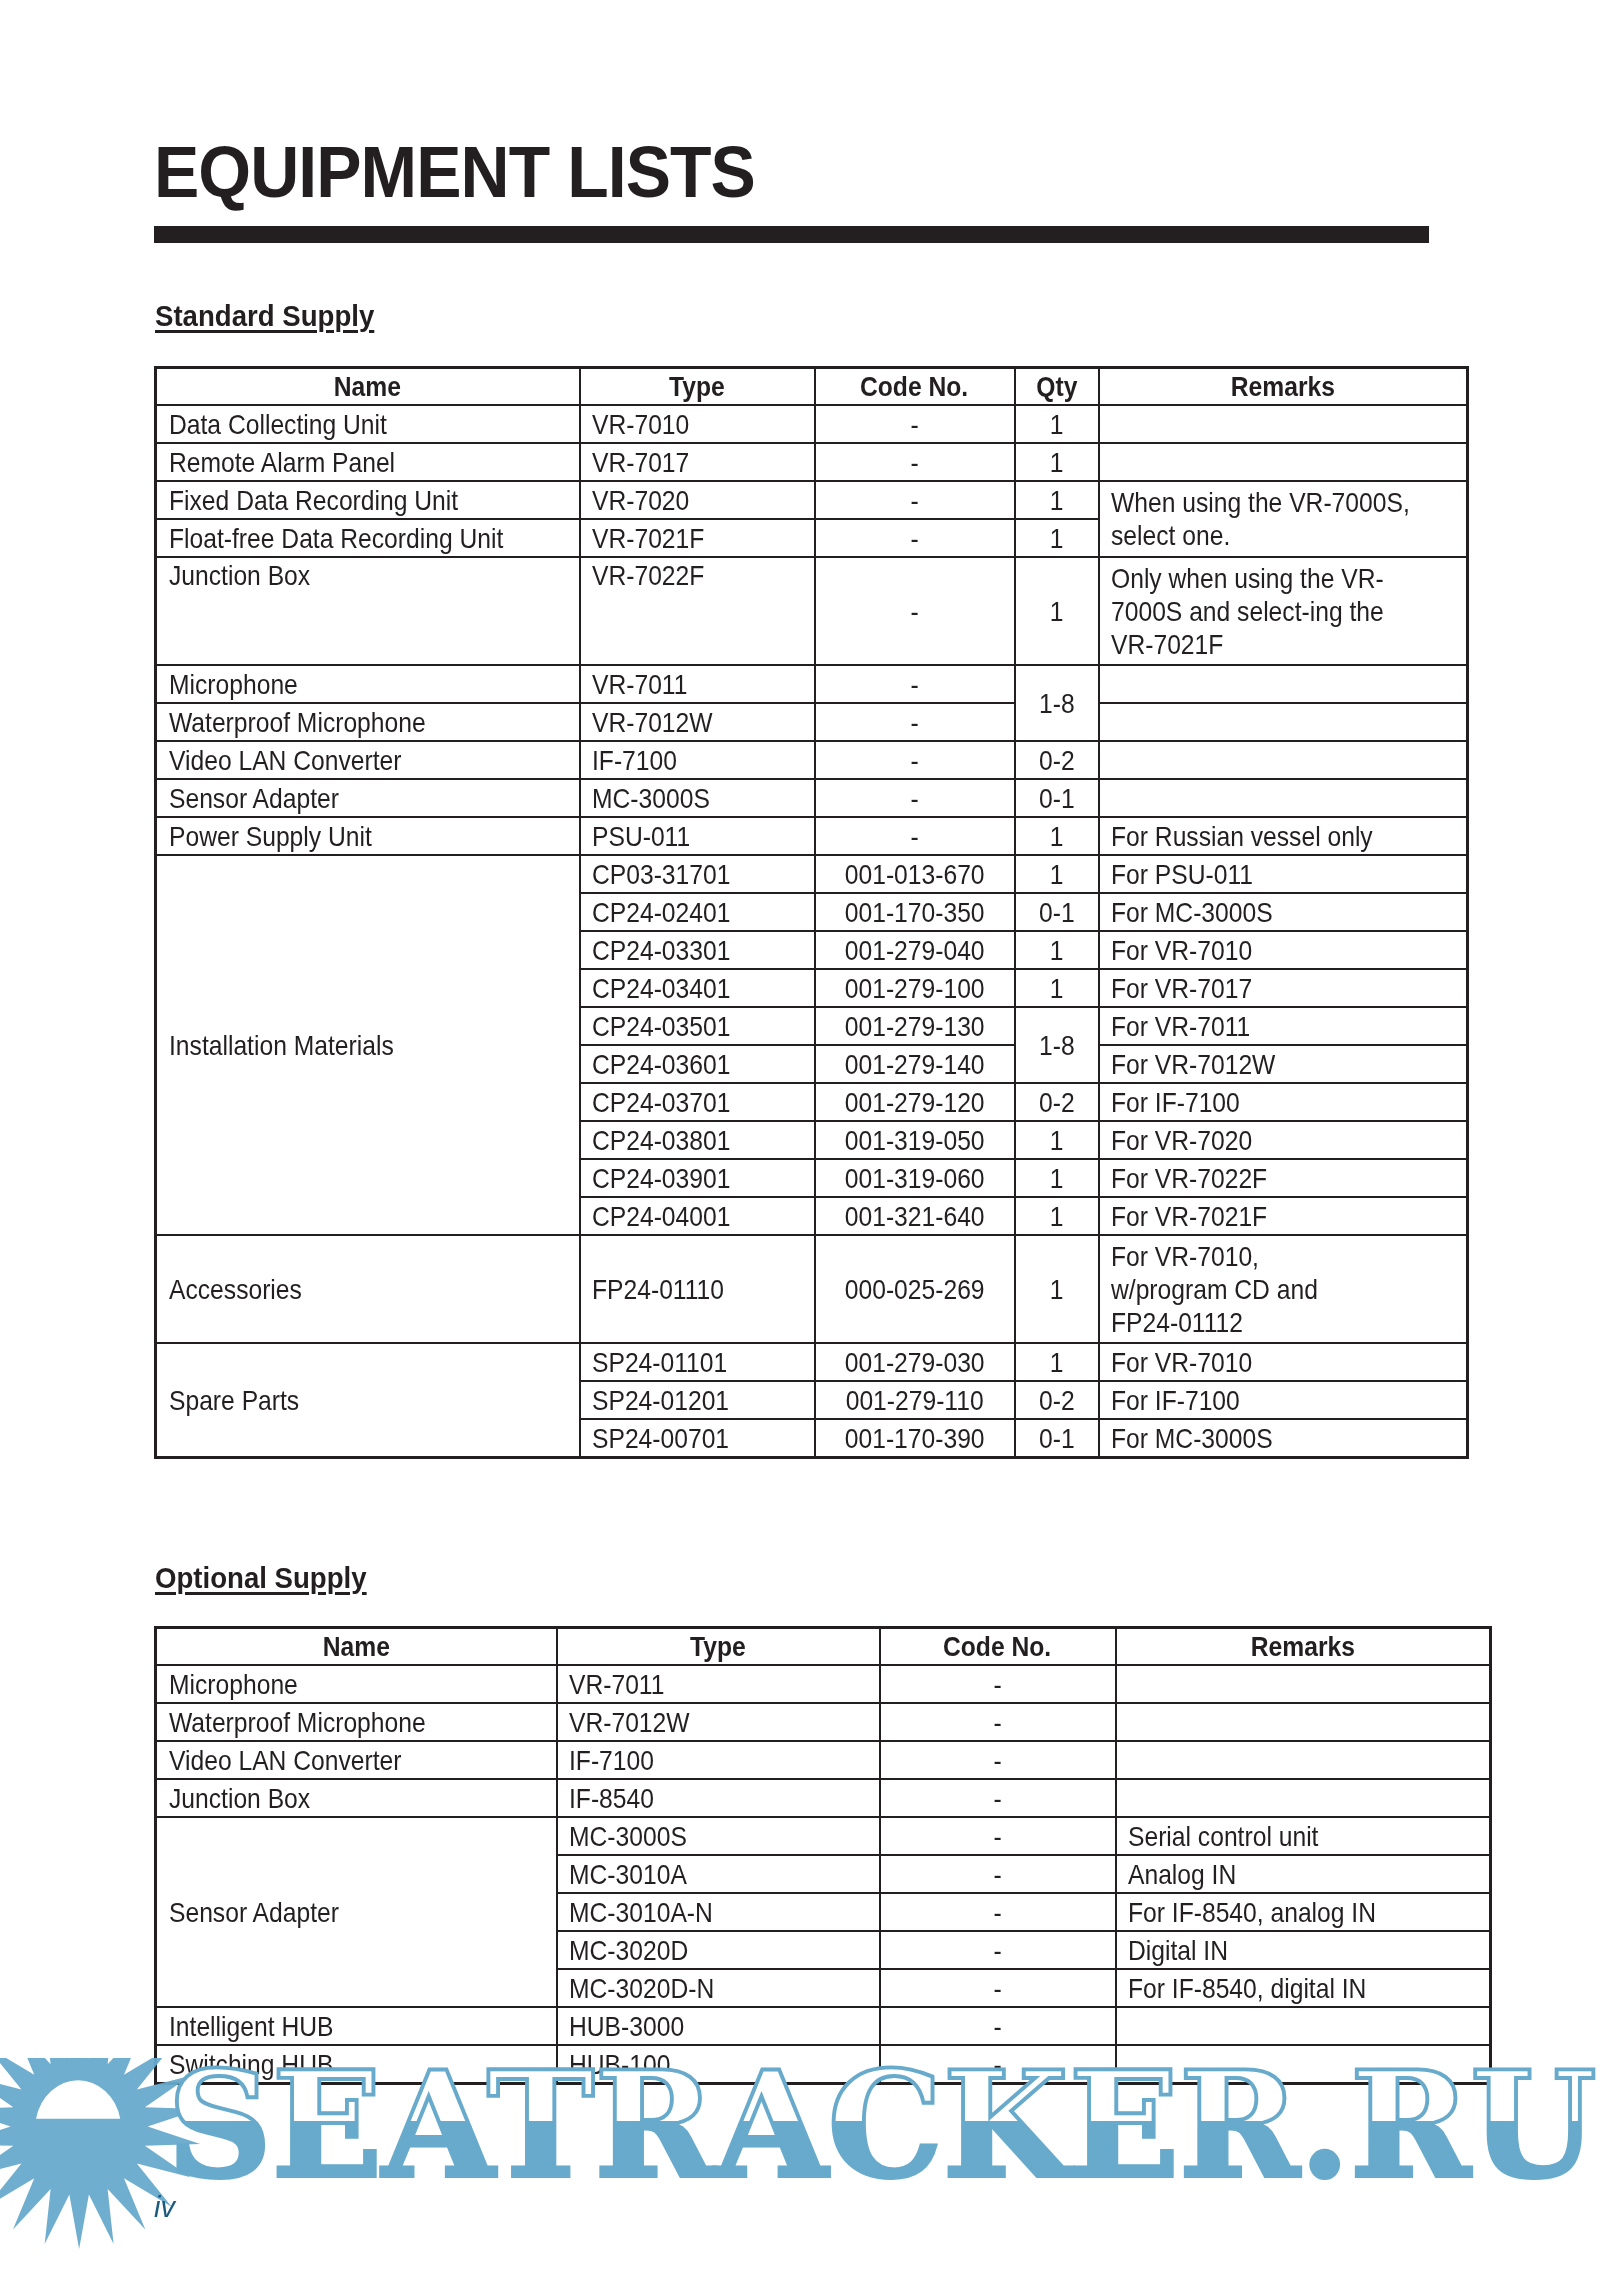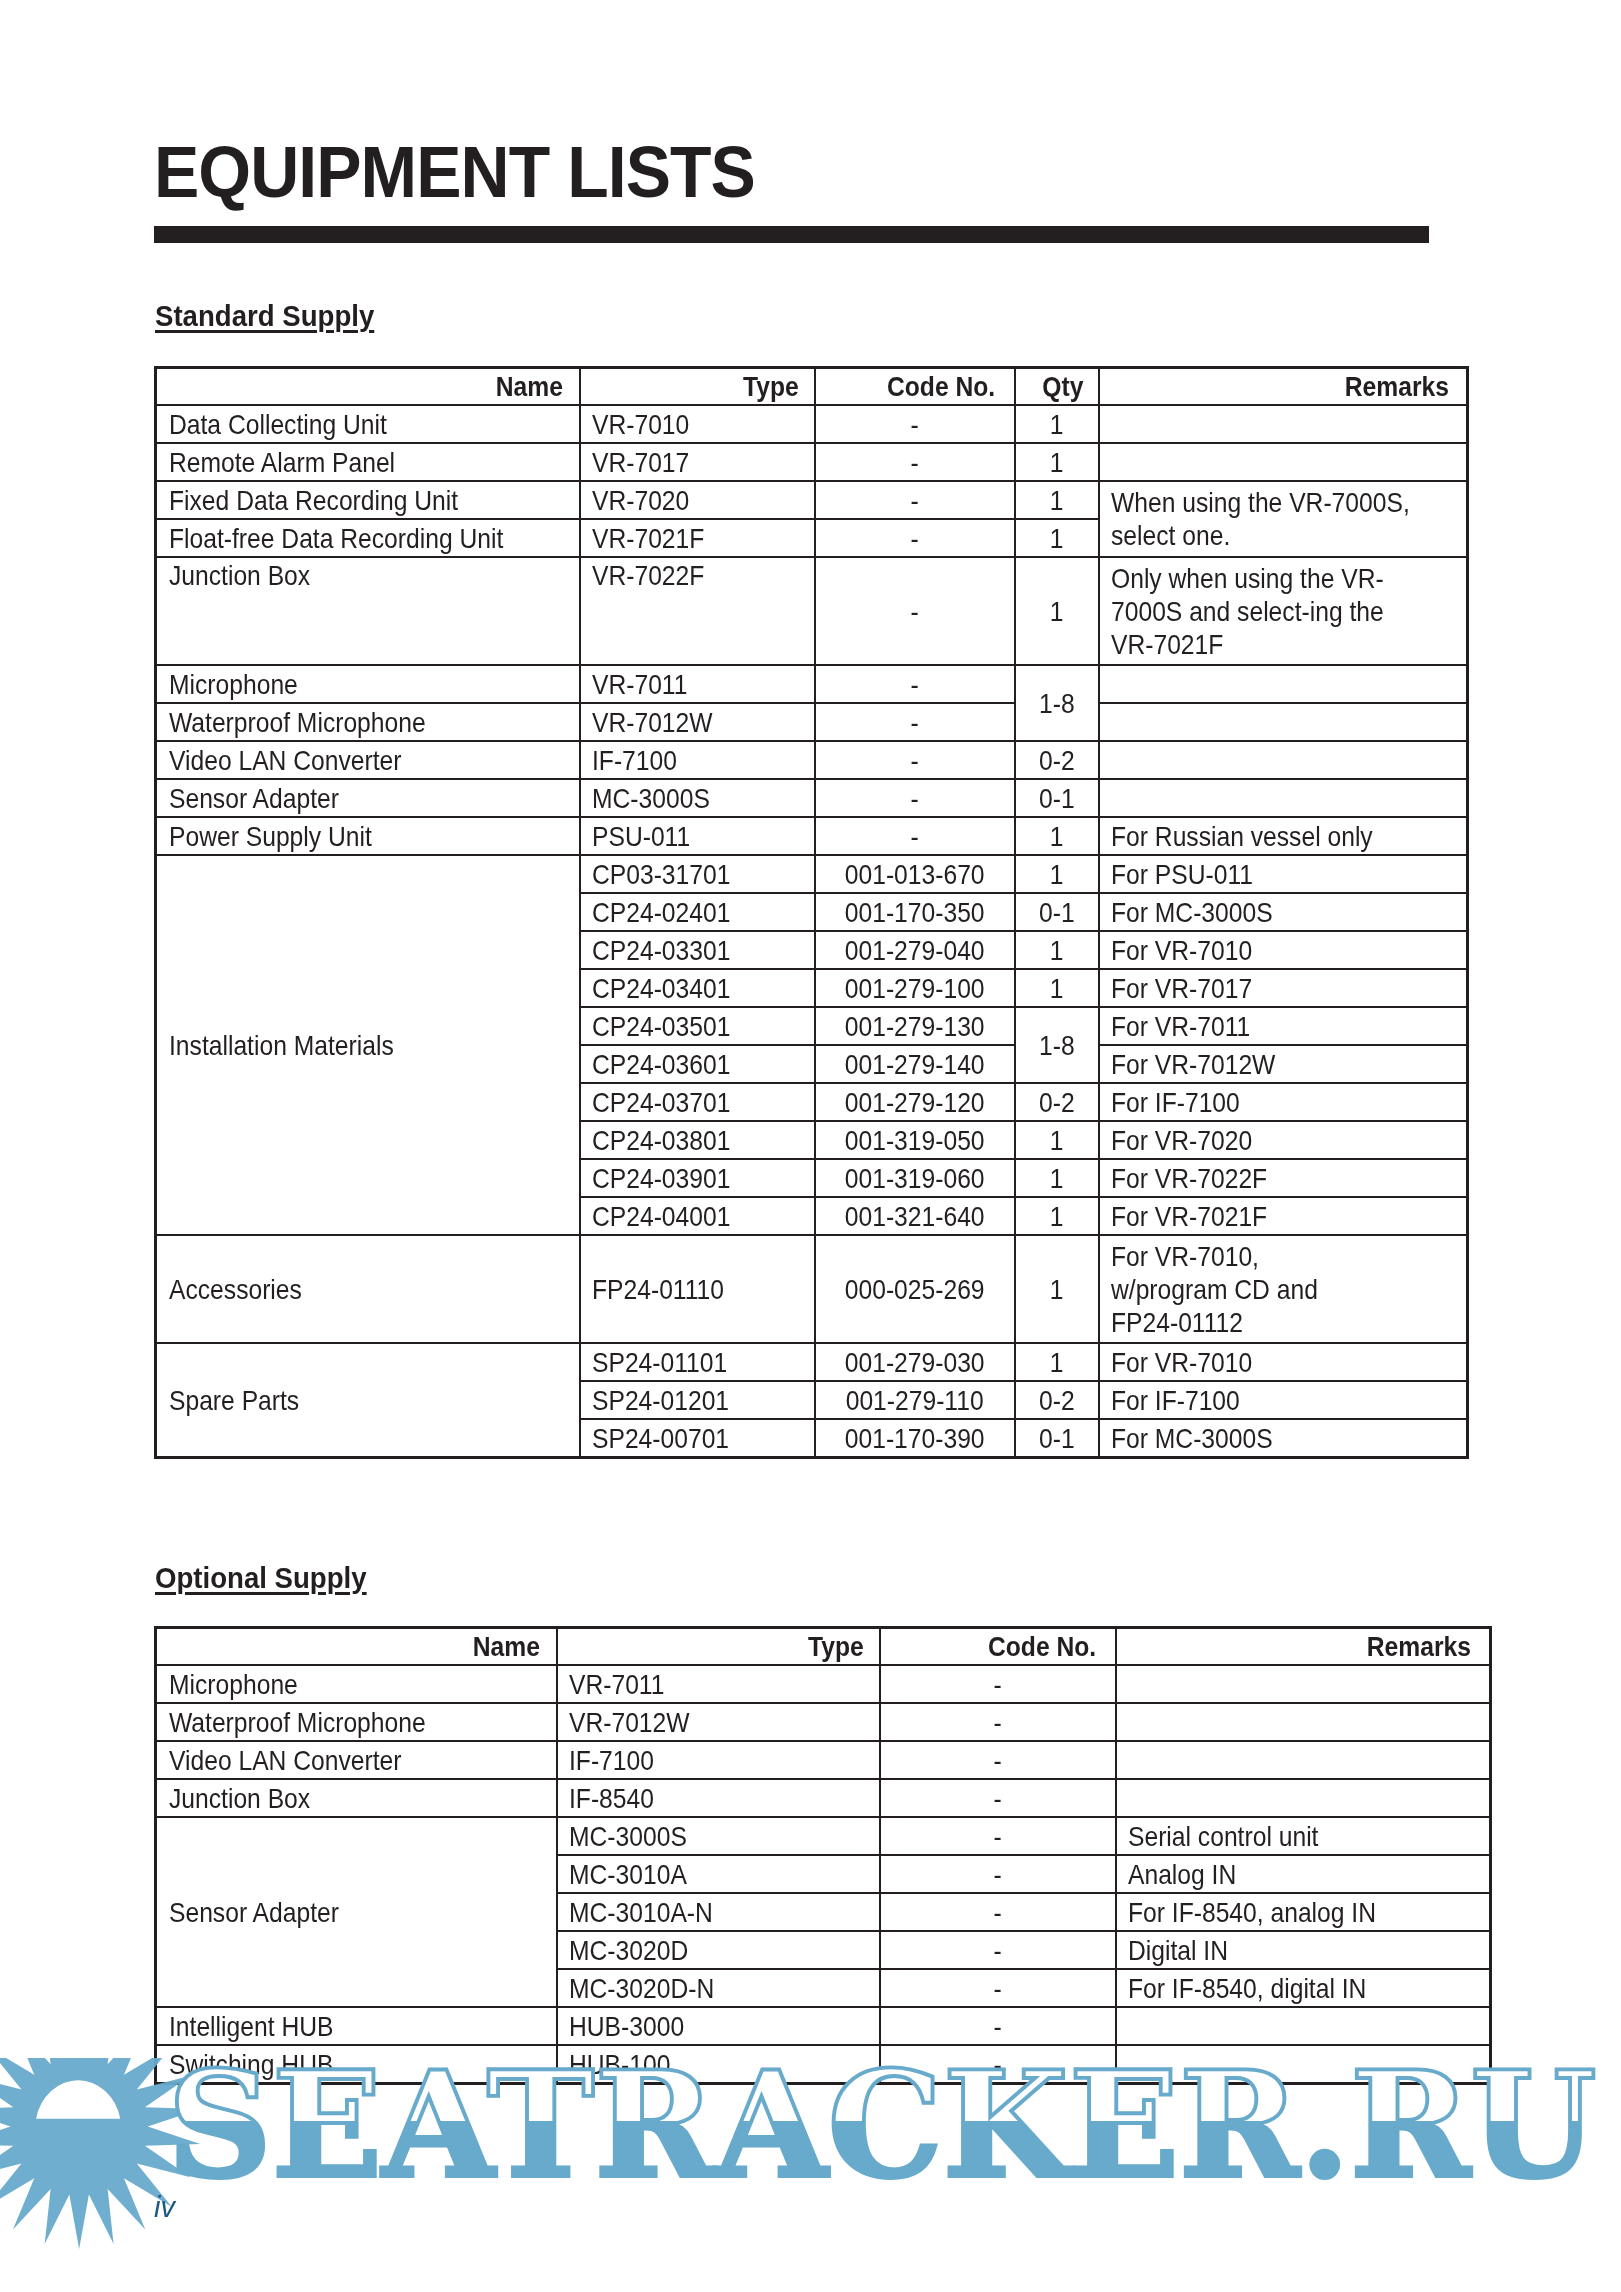--- a/index.html
+++ b/index.html
@@ -6,21 +6,21 @@
   body { width:1621px; height:2293px; position:relative; overflow:hidden;
          font-family:"Liberation Sans", sans-serif; color:#231f20; }
   .title { position:absolute; left:154px; top:135px; font-size:73px; font-weight:bold;
            letter-spacing:-1px; line-height:1; transform:scaleX(0.93); transform-origin:left top; }
   .rule { position:absolute; left:154px; top:226px; width:1275px; height:16.7px; background:#231f20; }
   .section { position:absolute; left:155px; font-size:30px; font-weight:bold; text-decoration:underline;
              text-decoration-thickness:2.9px; text-underline-offset:3.9px; transform:scaleX(0.92); transform-origin:left top; }
   table.eq { position:absolute; border-collapse:collapse; border:3.9px solid #231f20; font-size:27.4px; }
   table.eq td, table.eq th { border:2px solid #231f20; padding:0 11.8px; line-height:35px; vertical-align:middle;
              white-space:nowrap; font-weight:normal; }
-  table.eq th { font-weight:bold; text-align:right; height:35px; border-bottom:2.9px solid #231f20; }
+  table.eq th { font-weight:bold; text-align:center; height:35px; border-bottom:2.9px solid #231f20; }
   table.eq td { height:36px; }
   .c { text-align:center; }
   .txt { display:inline-block; transform:scaleX(0.9); transform-origin:left center; }
   .c .txt, th .txt { transform-origin:center center; }
   .wrap { white-space:normal !important; line-height:33px !important; }
   #std { left:154px; top:366px; }
   #opt { left:154px; top:1626px; }
   .watermark { position:absolute; left:0; top:2058px; width:1621px; height:234px; pointer-events:none; }
   .pagenum { position:absolute; left:154px; top:2191px; font-size:29px; color:#1b5a7e;font-style:italic; }
 </style>

